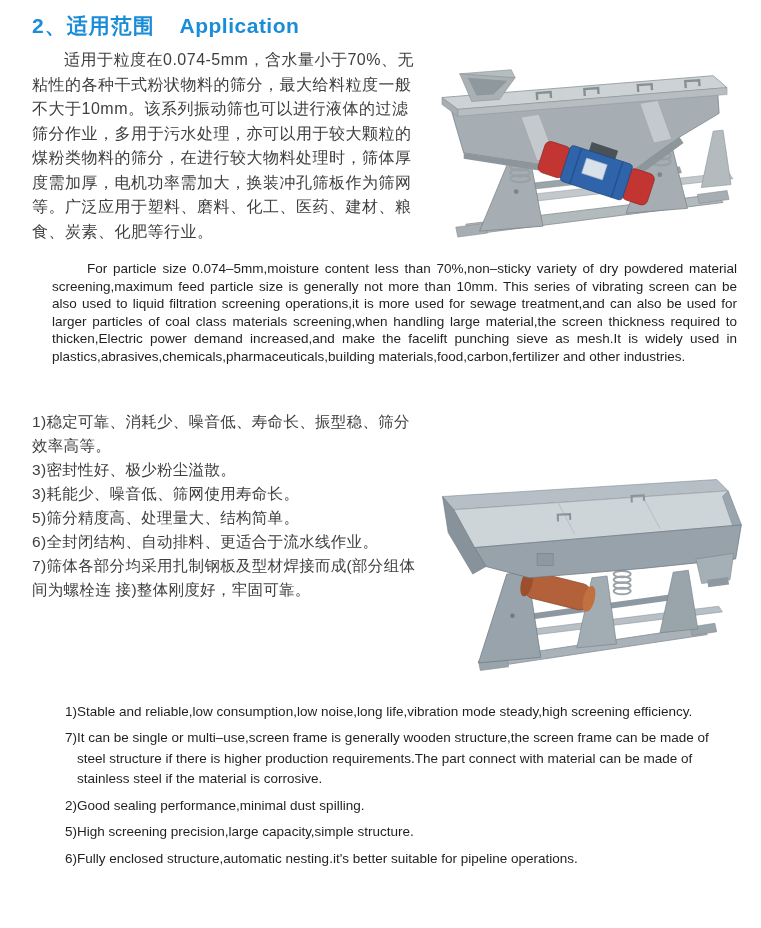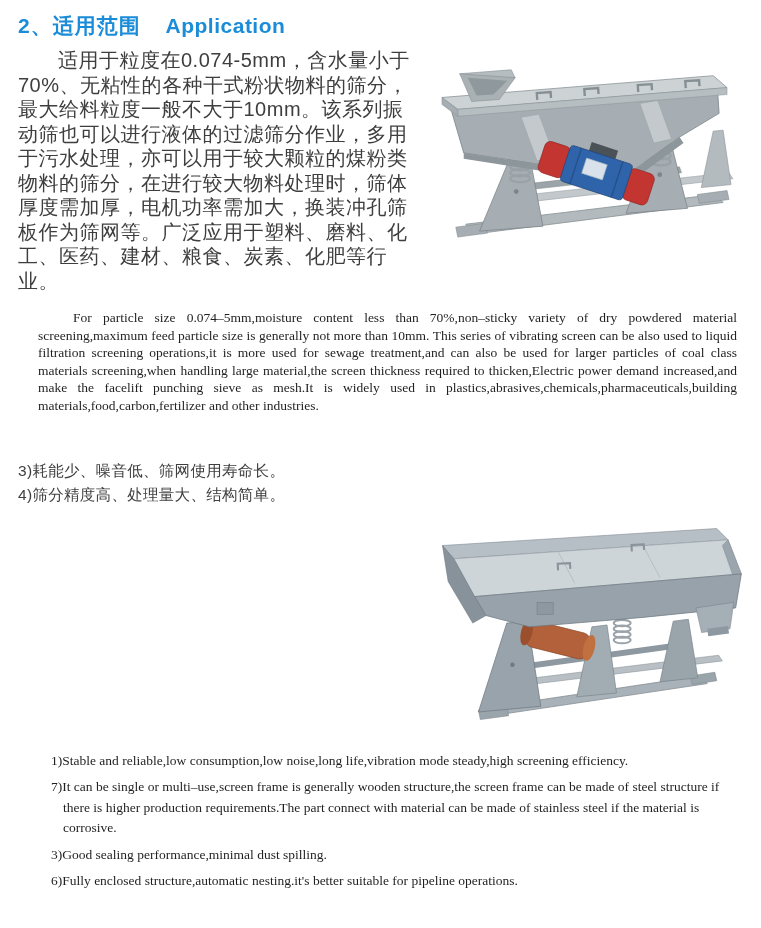--- a/index.html
+++ b/index.html
@@ -1,39 +1,39 @@
 <!DOCTYPE html>
 <html><head>
 <meta charset="utf-8">
 <style>
   html,body { margin:0; padding:0; background:#ffffff; }
   body { width:761px; height:928px; overflow:hidden; }
   .page {
     position:relative; box-sizing:border-box;
     width:761px; height:928px;
-    padding:12px 14px 0 18px;
+    padding:12px 14px 0 32px;
     background:#ffffff;
     font-family:"Liberation Sans","DejaVu Sans",sans-serif;
   }
   .sec-heading {
     margin:0; color:#1a8cd8;
     font-size:21px; font-weight:700; letter-spacing:1px;
     font-family:"Liberation Sans","DejaVu Sans",sans-serif;
   }
   .sec-heading .en { margin-left:18px; letter-spacing:0.5px; }
 
   .app-row { display:flex; margin-top:8px; }
   .app-zh {
     width:404px; margin:0;
-    font-size:20px; line-height:24.5px; color:#3e3e3e;
+    font-size:16px; line-height:24.5px; color:#3e3e3e;
     text-indent:2em; letter-spacing:0.5px;
   }
   .app-img { flex:1; display:flex; justify-content:flex-end; align-items:flex-start; }
 
-  .en-serif { font-family:Liberation Serif, serif; color:#1f1f1f; }
+  .en-serif { font-family:Liberation Sans, sans-serif; color:#1f1f1f; }
   .app-en {
     margin:16px 10px 0 20px;
     font-size:13.5px; line-height:17.6px;
     text-indent:2.6em; text-align:justify;
   }
 
   .feature-sec { margin-top:44px; }
   .feat-row { display:flex; margin-top:10px; }
   .feat-zh { width:398px; font-size:15.5px; line-height:24px; color:#3e3e3e; letter-spacing:0.3px; }
   .feat-zh .item { margin:0; }
@@ -127,22 +127,26 @@
       </div>
     </div>
 
     <p class="app-en en-serif">For particle size 0.074–5mm,moisture content less than 70%,non–sticky variety of dry powdered material screening,maximum feed particle size is generally not more than 10mm.  This series of vibrating screen can be also used to liquid filtration screening operations,it is more used for sewage treatment,and can also be used for larger particles of coal class materials screening,when handling large material,the screen thickness required to thicken,Electric power demand increased,and make the facelift punching sieve as mesh.It is widely used in plastics,abrasives,chemicals,pharmaceuticals,building materials,food,carbon,fertilizer and other industries.</p>
   </section>
 
   <section class="feature-sec">
 
     <div class="feat-row">
       <div class="feat-zh">
+        <div class="item">1)稳定可靠、消耗少、噪音低、寿命长、振型稳、筛分效率高等。</div>
+        <div class="item">3)密封性好、极少粉尘溢散。</div>
         <div class="item">3)耗能少、噪音低、筛网使用寿命长。</div>
-        <div class="item">4)筛分精度高、处理量大、结构简单。</div>
+        <div class="item">5)筛分精度高、处理量大、结构简单。</div>
+        <div class="item">6)全封闭结构、自动排料、更适合于流水线作业。</div>
+        <div class="item">7)筛体各部分均采用扎制钢板及型材焊接而成(部分组体间为螺栓连 接)整体刚度好，牢固可靠。</div>
       </div>
 
       <div class="feat-img">
         <svg width="331" height="248" viewBox="0 0 350 262">
 
           <g>
             <polygon points="108,208 320,182 324,188 112,214" fill="#b9c0c5" stroke="#8a949b" stroke-width="0.6"></polygon>
             <polygon points="72,238 300,204 308,212 80,246" fill="#a9b2b8" stroke="#7f898f" stroke-width="0.8"></polygon>
             <polygon points="66,240 96,236 98,246 68,250" fill="#9aa4ab" stroke="#7f898f" stroke-width="0.6"></polygon>
             <polygon points="290,204 316,200 318,209 292,213" fill="#9aa4ab" stroke="#7f898f" stroke-width="0.6"></polygon>
@@ -189,19 +193,20 @@
             <path d="M150,92 v-7 h13 v6" transform="rotate(-3 156 88)"></path>
             <path d="M228,72 v-7 h13 v6" transform="rotate(-3 234 68)"></path>
           </g>
         </svg>
       </div>
     </div>
 
     <div class="feat-en en-serif">
       <div class="item">1)Stable and reliable,low consumption,low noise,long life,vibration mode steady,high screening efficiency.</div>
       <div class="item">7)It can be single or multi–use,screen frame is generally wooden structure,the screen frame can be made of steel structure if there is higher production requirements.The part connect with material can be made of stainless steel if the material is corrosive.</div>
-      <div class="item">3)Good sealing performance,minimal dust spilling.</div>
+      <div class="item">2)Good sealing performance,minimal dust spilling.</div>
+      <div class="item">5)High screening precision,large capacity,simple structure.</div>
       <div class="item">6)Fully enclosed structure,automatic nesting.it's better suitable for pipeline operations.</div>
 
     </div>
   </section>
 
 </div>
 
 </body></html>

